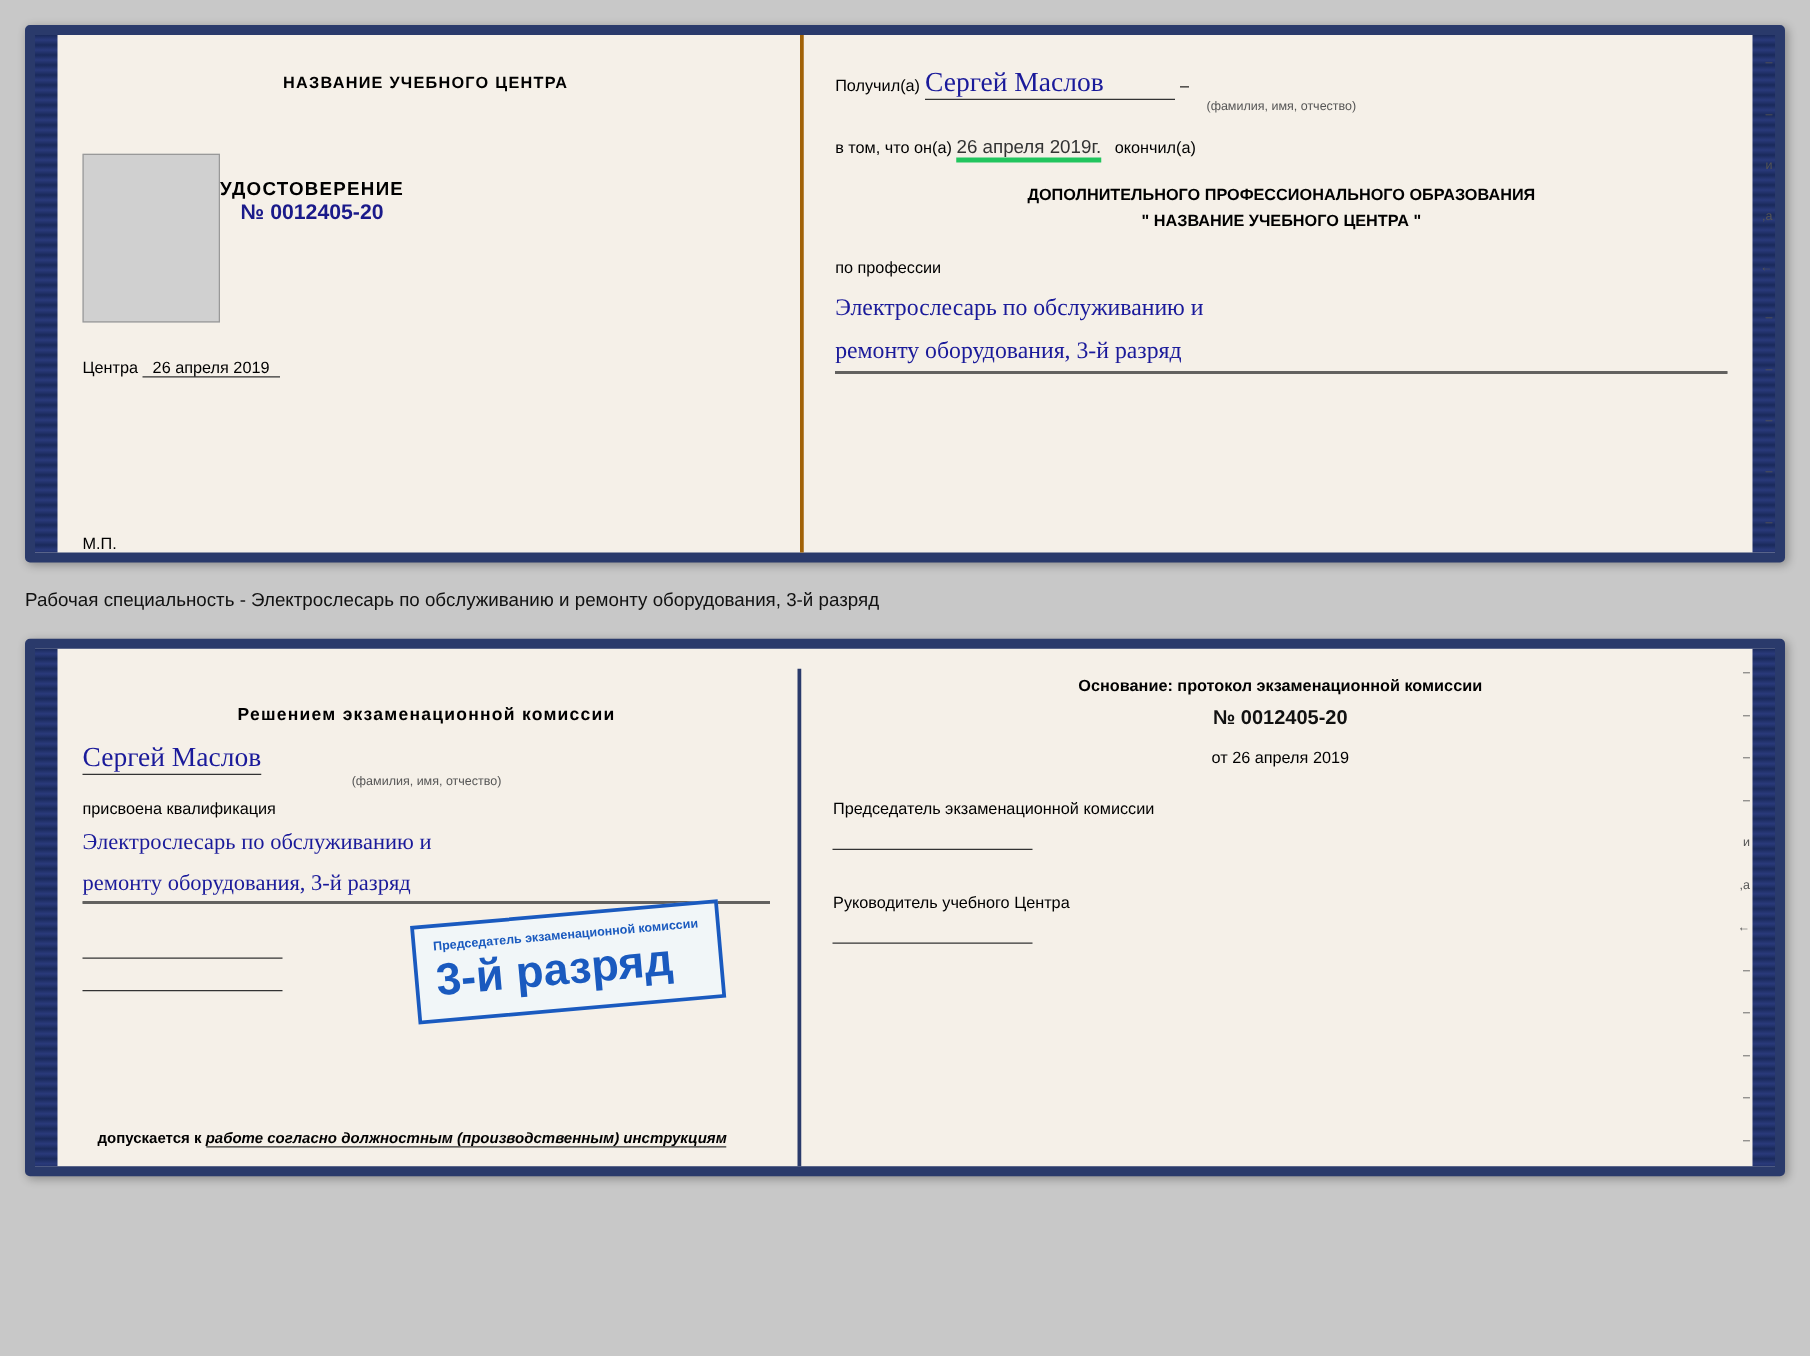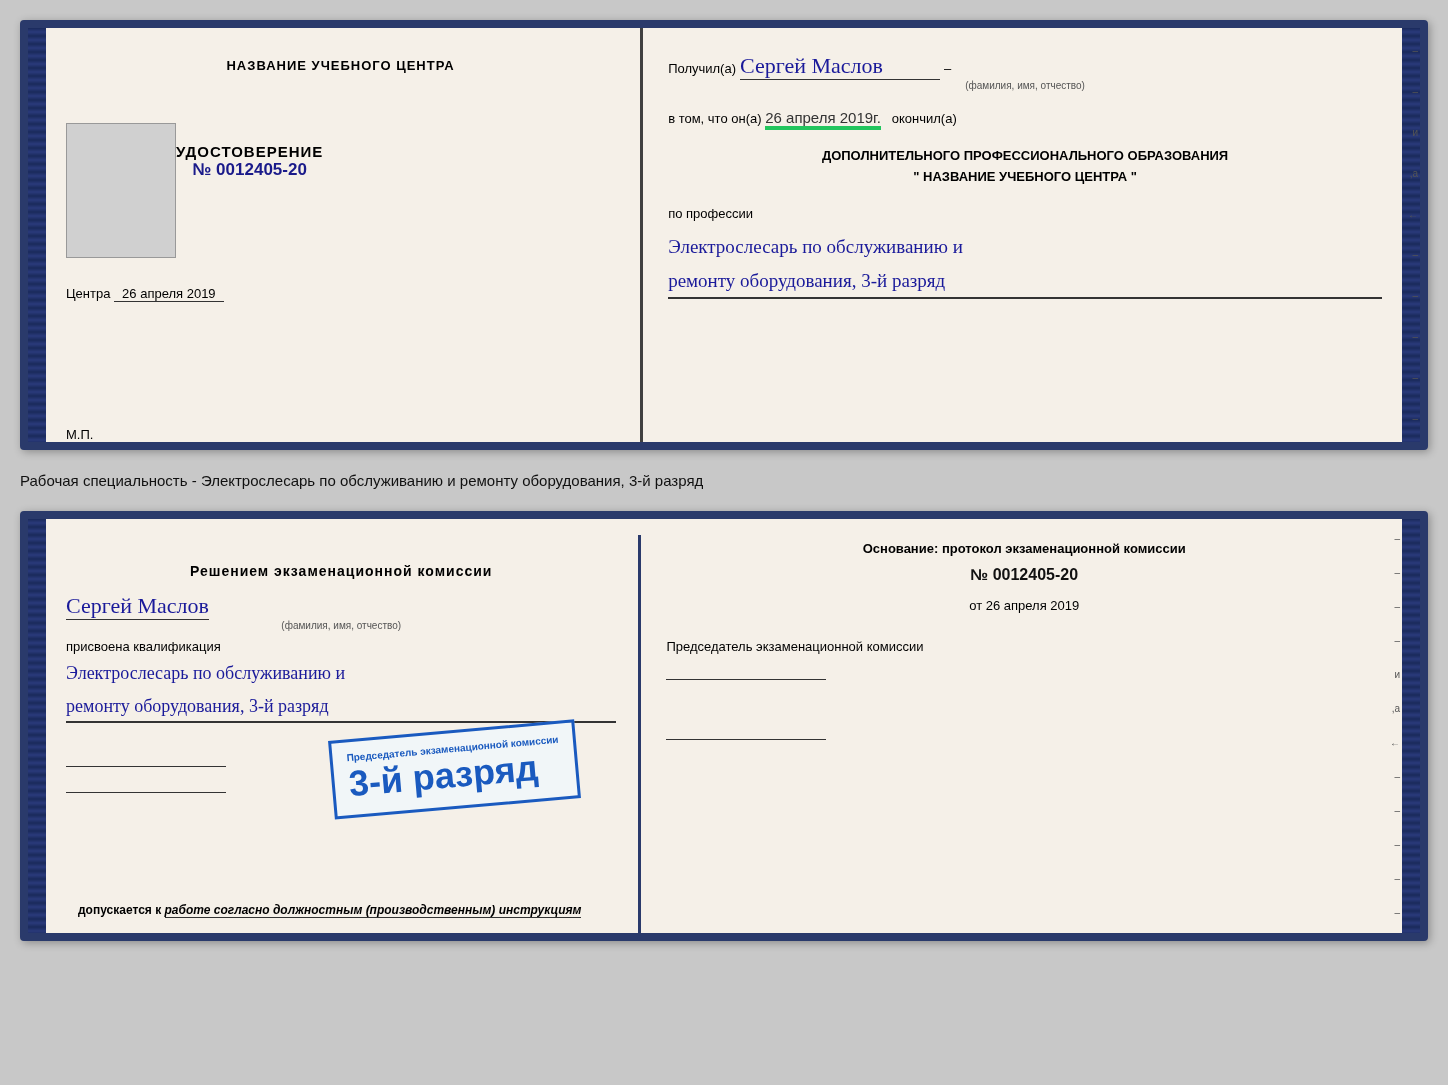--- a/index.html
+++ b/index.html
@@ -33,21 +33,21 @@
       background: repeating-linear-gradient(
         to bottom,
         #1a2a5b 0px, #2a3a7b 4px, #1a2a5b 8px
       );
       flex-shrink: 0;
     }
 
     .cert-left {
       flex: 1;
       padding: 30px 25px 20px 20px;
-      border-right: 3px solid #404040;
+      border-right: 3px solid #a16207;
       display: flex;
       flex-direction: column;
       align-items: center;
       position: relative;
     }
 
     .cert-right {
       flex: 1.3;
       padding: 25px 20px 20px 25px;
       display: flex;
@@ -491,20 +491,21 @@
         <span>от</span>
         <span>26 апреля 2019</span>
       </div>
 
       <div class="predsedatel">
         <div>Председатель экзаменационной комиссии</div>
         <span class="sig-line"></span>
       </div>
 
       <div class="rukovoditel">
+        <div>Руководитель учебного Центра</div>
         <span class="sig-line"></span>
       </div>
 
       <div class="side-bars-right">
         <span class="bar-item">–</span>
         <span class="bar-item">–</span>
         <span class="bar-item">–</span>
         <span class="bar-item">–</span>
         <span class="bar-item">и</span>
         <span class="bar-item">,а</span>

